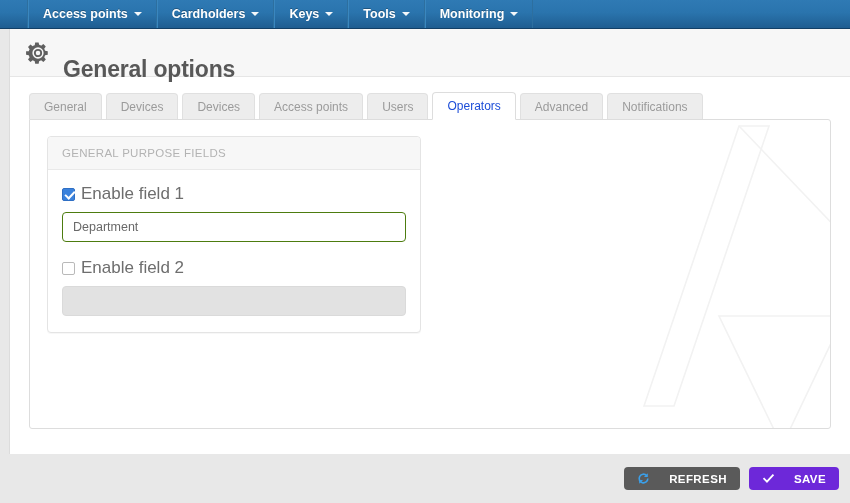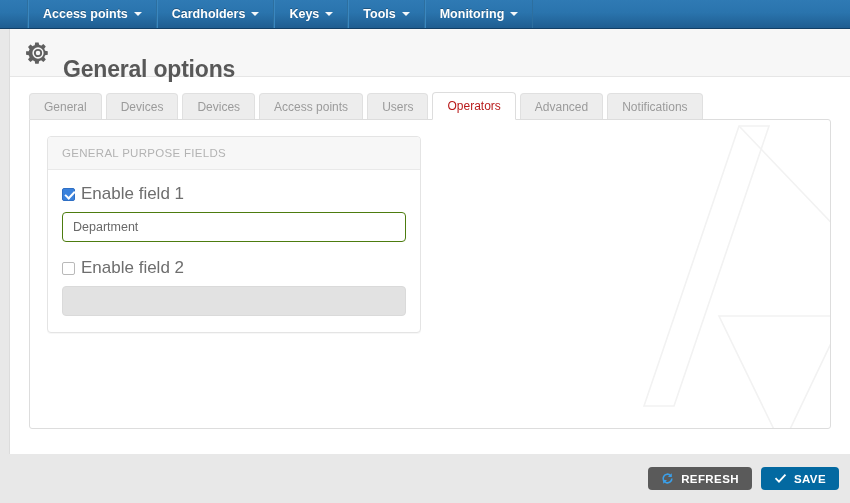--- a/index.html
+++ b/index.html
@@ -90,21 +90,21 @@
     background: #ededed;
     border: 1px solid #e0e0e0;
     border-bottom: none;
     border-radius: 4px 4px 0 0;
     margin-right: 4px;
     cursor: pointer;
     white-space: nowrap;
   }
   .tab.active {
     background: #ffffff;
-    color: #b91c1c;
+    color: #1d4ed8;
     height: 28px;
     border: 1px solid #dddddd;
     border-bottom: 1px solid #ffffff;
     margin-bottom: -1px;
     position: relative;
     z-index: 3;
     cursor: default;
   }
 
   
@@ -207,33 +207,33 @@
     background: #e8e8e8;
     display: flex;
     align-items: center;
     justify-content: flex-end;
     padding-right: 11px;
     gap: 9px;
   }
   .btn {
     height: 23px;
     display: flex; align-items: center;
-    gap: 7px;
+    gap: 19px;
     padding: 0 13px;
     border: none;
     border-radius: 4px;
     font-size: 11.5px;
     font-weight: bold;
     font-family: "Liberation Sans", sans-serif;
     letter-spacing: 0.4px;
     color: #ffffff;
     cursor: pointer;
   }
   .btn-refresh { background: #5a5a5a; }
-  .btn-save { background: #0369a1; }
+  .btn-save { background: #6d28d9; }
   .ico { width: 13px; height: 13px; flex: none; display: block; }
 </style>
 </head>
 <body>
 
 <div class="navbar">
   <div class="nav-spacer"></div>
   <div class="nav-item">
     <span>Access points</span>
     <span class="nav-caret"></span>

